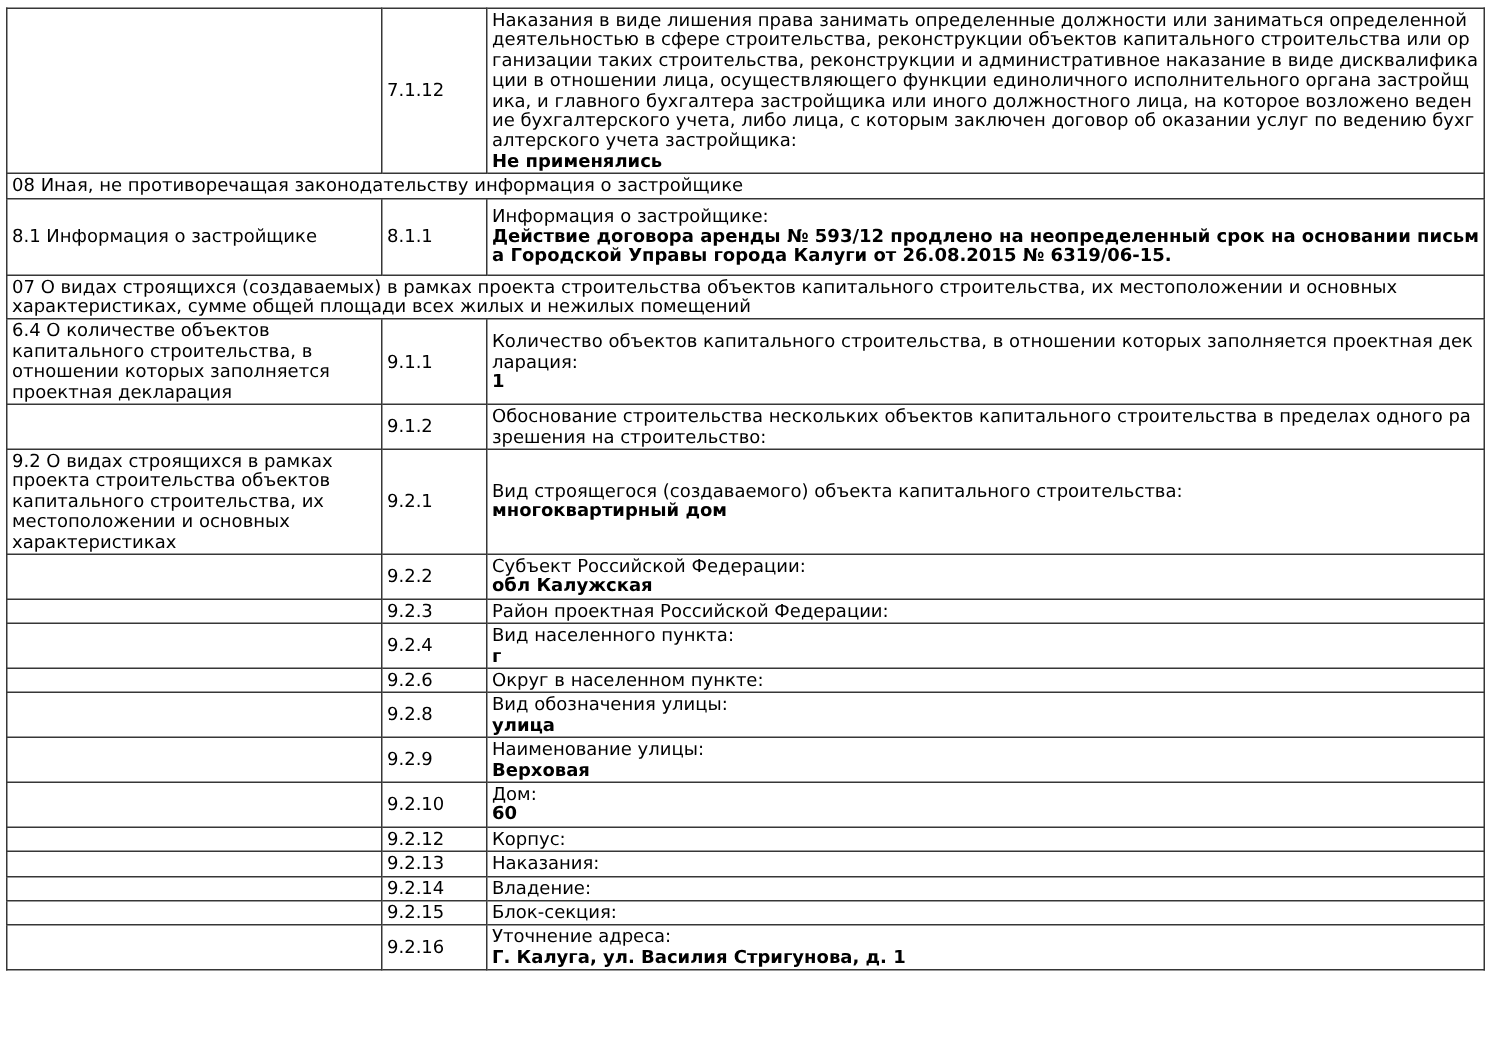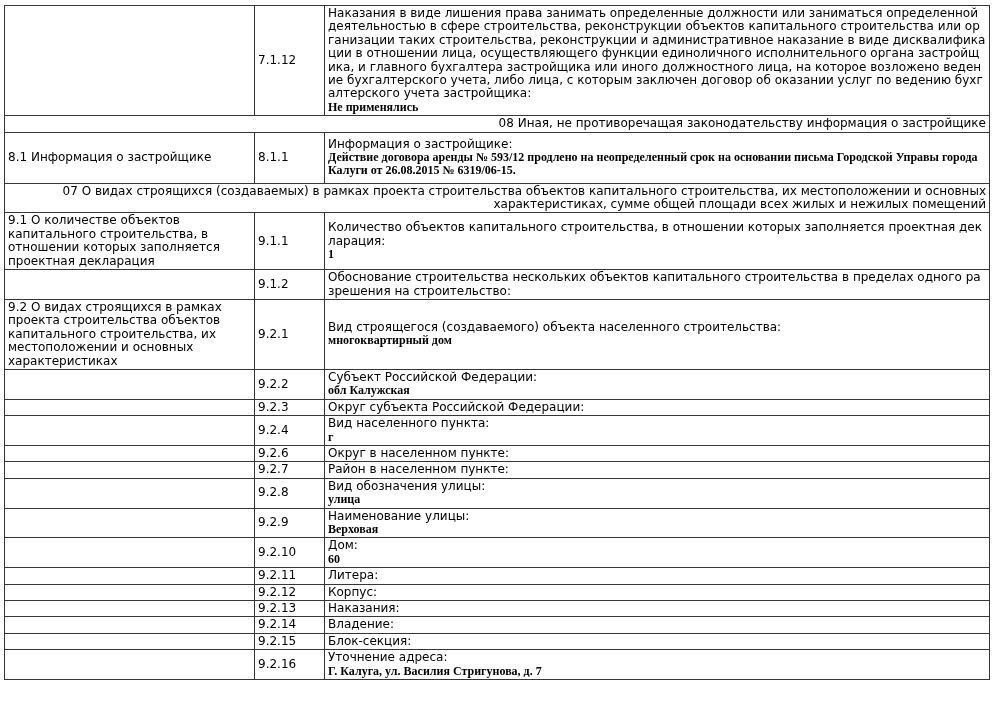--- a/index.html
+++ b/index.html
@@ -35,25 +35,23 @@
     margin-top: 45px;
   }
   .c-num {
     white-space: nowrap;
   }
   .c-content {
     word-break: break-all;
   }
   .c-content .val {
     font-weight: bold;
-    font-family: Liberation Serif, serif;
   }
   .c-section {
     padding: 2px 3px;
-    text-align: right;
   }
   tr.row-tall td {
     height: 48px;
   }
   tr.row-911 td {
     height: 46px;
   }
 </style>
 </head>
 <body>
@@ -96,21 +94,21 @@
           <div class="val">Действие договора аренды № 593/12 продлено на неопределенный срок на основании письма Городской Управы города Калуги от 26.08.2015 № 6319/06-15.</div>
         </td>
       </tr>
 
       <tr>
         <td class="c-section" colspan="3"><span>07 О видах строящихся (создаваемых) в рамках проекта строительства объектов капитального строительства, их местоположении и основных характеристиках, сумме общей площади всех жилых и нежилых помещений</span></td>
       </tr>
 
       <tr class="row-911">
         <td class="c-left">
-            <div>9.1 О количестве объектов капитального строительства, в отношении которых заполняется проектная декларация</div>
+            <div>6.4 О количестве объектов капитального строительства, в отношении которых заполняется проектная декларация</div>
           </td>
         <td class="c-num">
             <div>9.1.1</div>
           </td>
         <td class="c-content">
           <div class="lbl">Количество объектов капитального строительства, в отношении которых заполняется проектная декларация:</div>
           <div class="val">1</div>
         </td>
       </tr>
 
@@ -128,21 +126,21 @@
       </tr>
 
       <tr>
         <td class="c-left">
             <div>9.2 О видах строящихся в рамках проекта строительства объектов капитального строительства, их местоположении и основных характеристиках</div>
           </td>
         <td class="c-num">
             <div>9.2.1</div>
           </td>
         <td class="c-content">
-          <div class="lbl">Вид строящегося (создаваемого) объекта населенного строительства:</div>
+          <div class="lbl">Вид строящегося (создаваемого) объекта капитального строительства:</div>
           <div class="val">многоквартирный дом</div>
         </td>
       </tr>
 
       <tr>
         <td class="c-left">
             <div></div>
           </td>
         <td class="c-num">
             <div>9.2.2</div>
@@ -154,21 +152,21 @@
       </tr>
 
       <tr>
         <td class="c-left">
             <div></div>
           </td>
         <td class="c-num">
             <div>9.2.3</div>
           </td>
         <td class="c-content">
-          <div class="lbl">Округ субъекта Российской Федерации:</div>
+          <div class="lbl">Район проектная Российской Федерации:</div>
           <div class="val"></div>
         </td>
       </tr>
 
       <tr>
         <td class="c-left">
             <div></div>
           </td>
         <td class="c-num">
             <div>9.2.4</div>
@@ -186,32 +184,20 @@
           </td>
         <td class="c-num">
             <div>9.2.6</div>
           </td>
         <td class="c-content">
           <div class="lbl">Округ в населенном пункте:</div>
           <div class="val"></div>
         </td>
       </tr>
 
-      <tr>
-        <td class="c-left">
-            <div></div>
-          </td>
-        <td class="c-num">
-            <div>9.2.7</div>
-          </td>
-        <td class="c-content">
-          <div class="lbl">Район в населенном пункте:</div>
-          <div class="val"></div>
-        </td>
-      </tr>
 
       <tr>
         <td class="c-left">
             <div></div>
           </td>
         <td class="c-num">
             <div>9.2.8</div>
           </td>
         <td class="c-content">
           <div class="lbl">Вид обозначения улицы:</div>
@@ -238,32 +224,20 @@
           </td>
         <td class="c-num">
             <div>9.2.10</div>
           </td>
         <td class="c-content">
           <div class="lbl">Дом:</div>
           <div class="val">60</div>
         </td>
       </tr>
 
-      <tr>
-        <td class="c-left">
-            <div></div>
-          </td>
-        <td class="c-num">
-            <div>9.2.11</div>
-          </td>
-        <td class="c-content">
-          <div class="lbl">Литера:</div>
-          <div class="val"></div>
-        </td>
-      </tr>
 
       <tr>
         <td class="c-left">
             <div></div>
           </td>
         <td class="c-num">
             <div>9.2.12</div>
           </td>
         <td class="c-content">
           <div class="lbl">Корпус:</div>
@@ -312,19 +286,19 @@
 
       <tr>
         <td class="c-left">
             <div></div>
           </td>
         <td class="c-num">
             <div>9.2.16</div>
           </td>
         <td class="c-content">
           <div class="lbl">Уточнение адреса:</div>
-          <div class="val">Г. Калуга, ул. Василия Стригунова, д. 7</div>
+          <div class="val">Г. Калуга, ул. Василия Стригунова, д. 1</div>
         </td>
       </tr>
 
     </tbody>
   </table>
 </div>
 
 </body></html>

